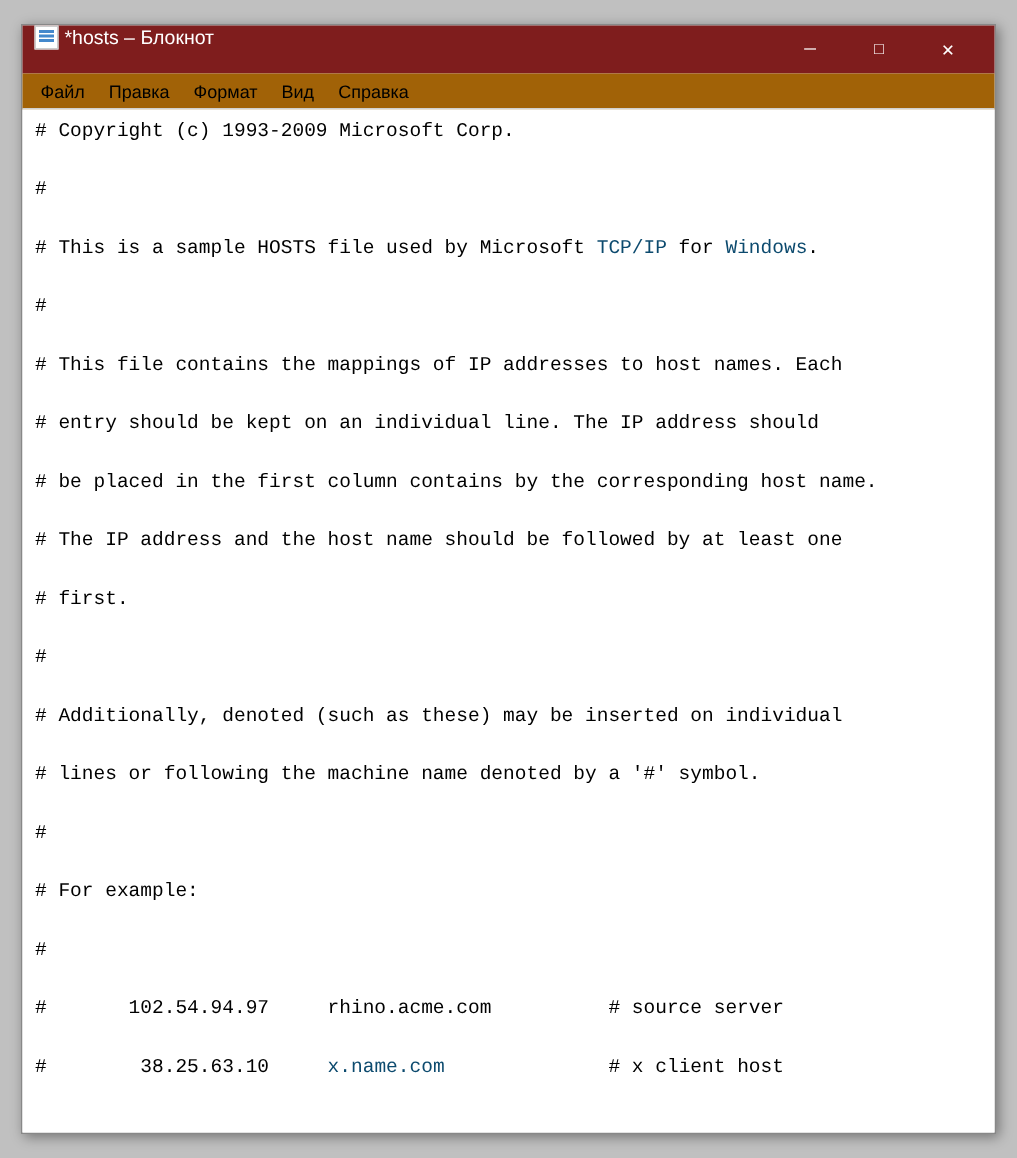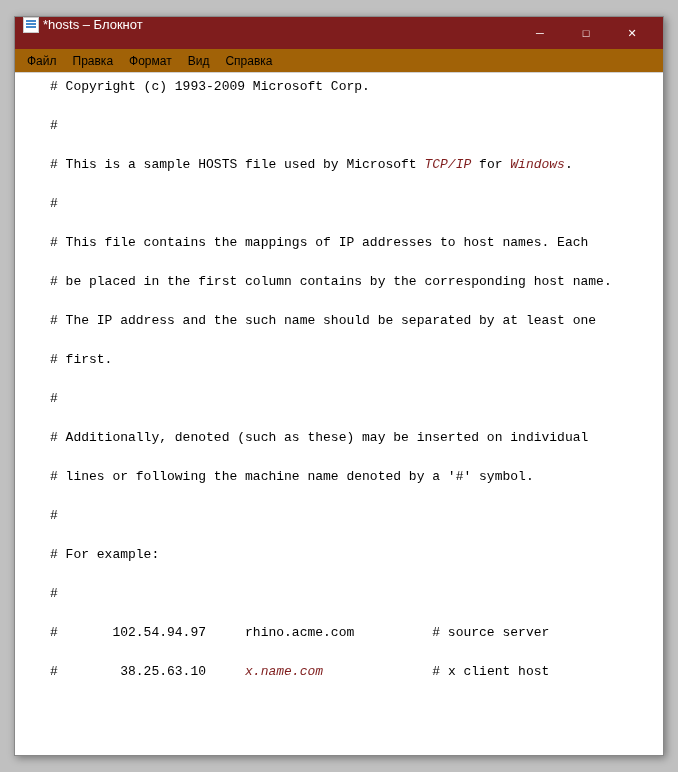--- a/index.html
+++ b/index.html
@@ -87,22 +87,22 @@
       width: 14px;
     }
     .editor-content::-webkit-scrollbar-track {
       background: #f0f0f0;
     }
     .editor-content::-webkit-scrollbar-thumb {
       background: #c0c0c0;
       border: 1px solid #a0a0a0;
     }
     .line { display: block; }
-    .comment { color: #000000; margin-left: 27px; }
-    .special { color: #7f1d1d; font-style: italic; }
+    .comment { color: #000000; }
+    .special { color: #0c4a6e; }
     @keyframes blink { 50% { opacity: 0; } }
 
     
     .notepad-icon {
       width: 16px;
       height: 16px;
       background: #ffffff;
       border: 1px solid #cccccc;
       position: relative;
       display: inline-block;
@@ -138,22 +138,23 @@
     <span class="menu-item">Вид</span>
     <span class="menu-item">Справка</span>
   </div>
 
   <div class="editor-area">
     <div class="editor-content"><span class="line comment"># Copyright (c) 1993-2009 Microsoft Corp.</span>
 <span class="line comment">#</span>
 <span class="line comment"># This is a sample HOSTS file used by Microsoft <span class="special">TCP/IP</span> for <span class="special">Windows</span>.</span>
 <span class="line comment">#</span>
 <span class="line comment"># This file contains the mappings of IP addresses to host names. Each</span>
+<span class="line comment"># entry should be kept on an individual line. The IP address should</span>
 <span class="line comment"># be placed in the first column contains by the corresponding host name.</span>
-<span class="line comment"># The IP address and the such name should be separated by at least one</span>
+<span class="line comment"># The IP address and the host name should be followed by at least one</span>
 <span class="line comment"># first.</span>
 <span class="line comment">#</span>
 <span class="line comment"># Additionally, denoted (such as these) may be inserted on individual</span>
 <span class="line comment"># lines or following the machine name denoted by a '#' symbol.</span>
 <span class="line comment">#</span>
 <span class="line comment"># For example:</span>
 <span class="line comment">#</span>
 <span class="line comment">#       102.54.94.97     rhino.acme.com          # source server</span>
 <span class="line comment">#        38.25.63.10     <span class="special">x.name.com</span>              # x client host</span>
 <span class="line"> </span>

